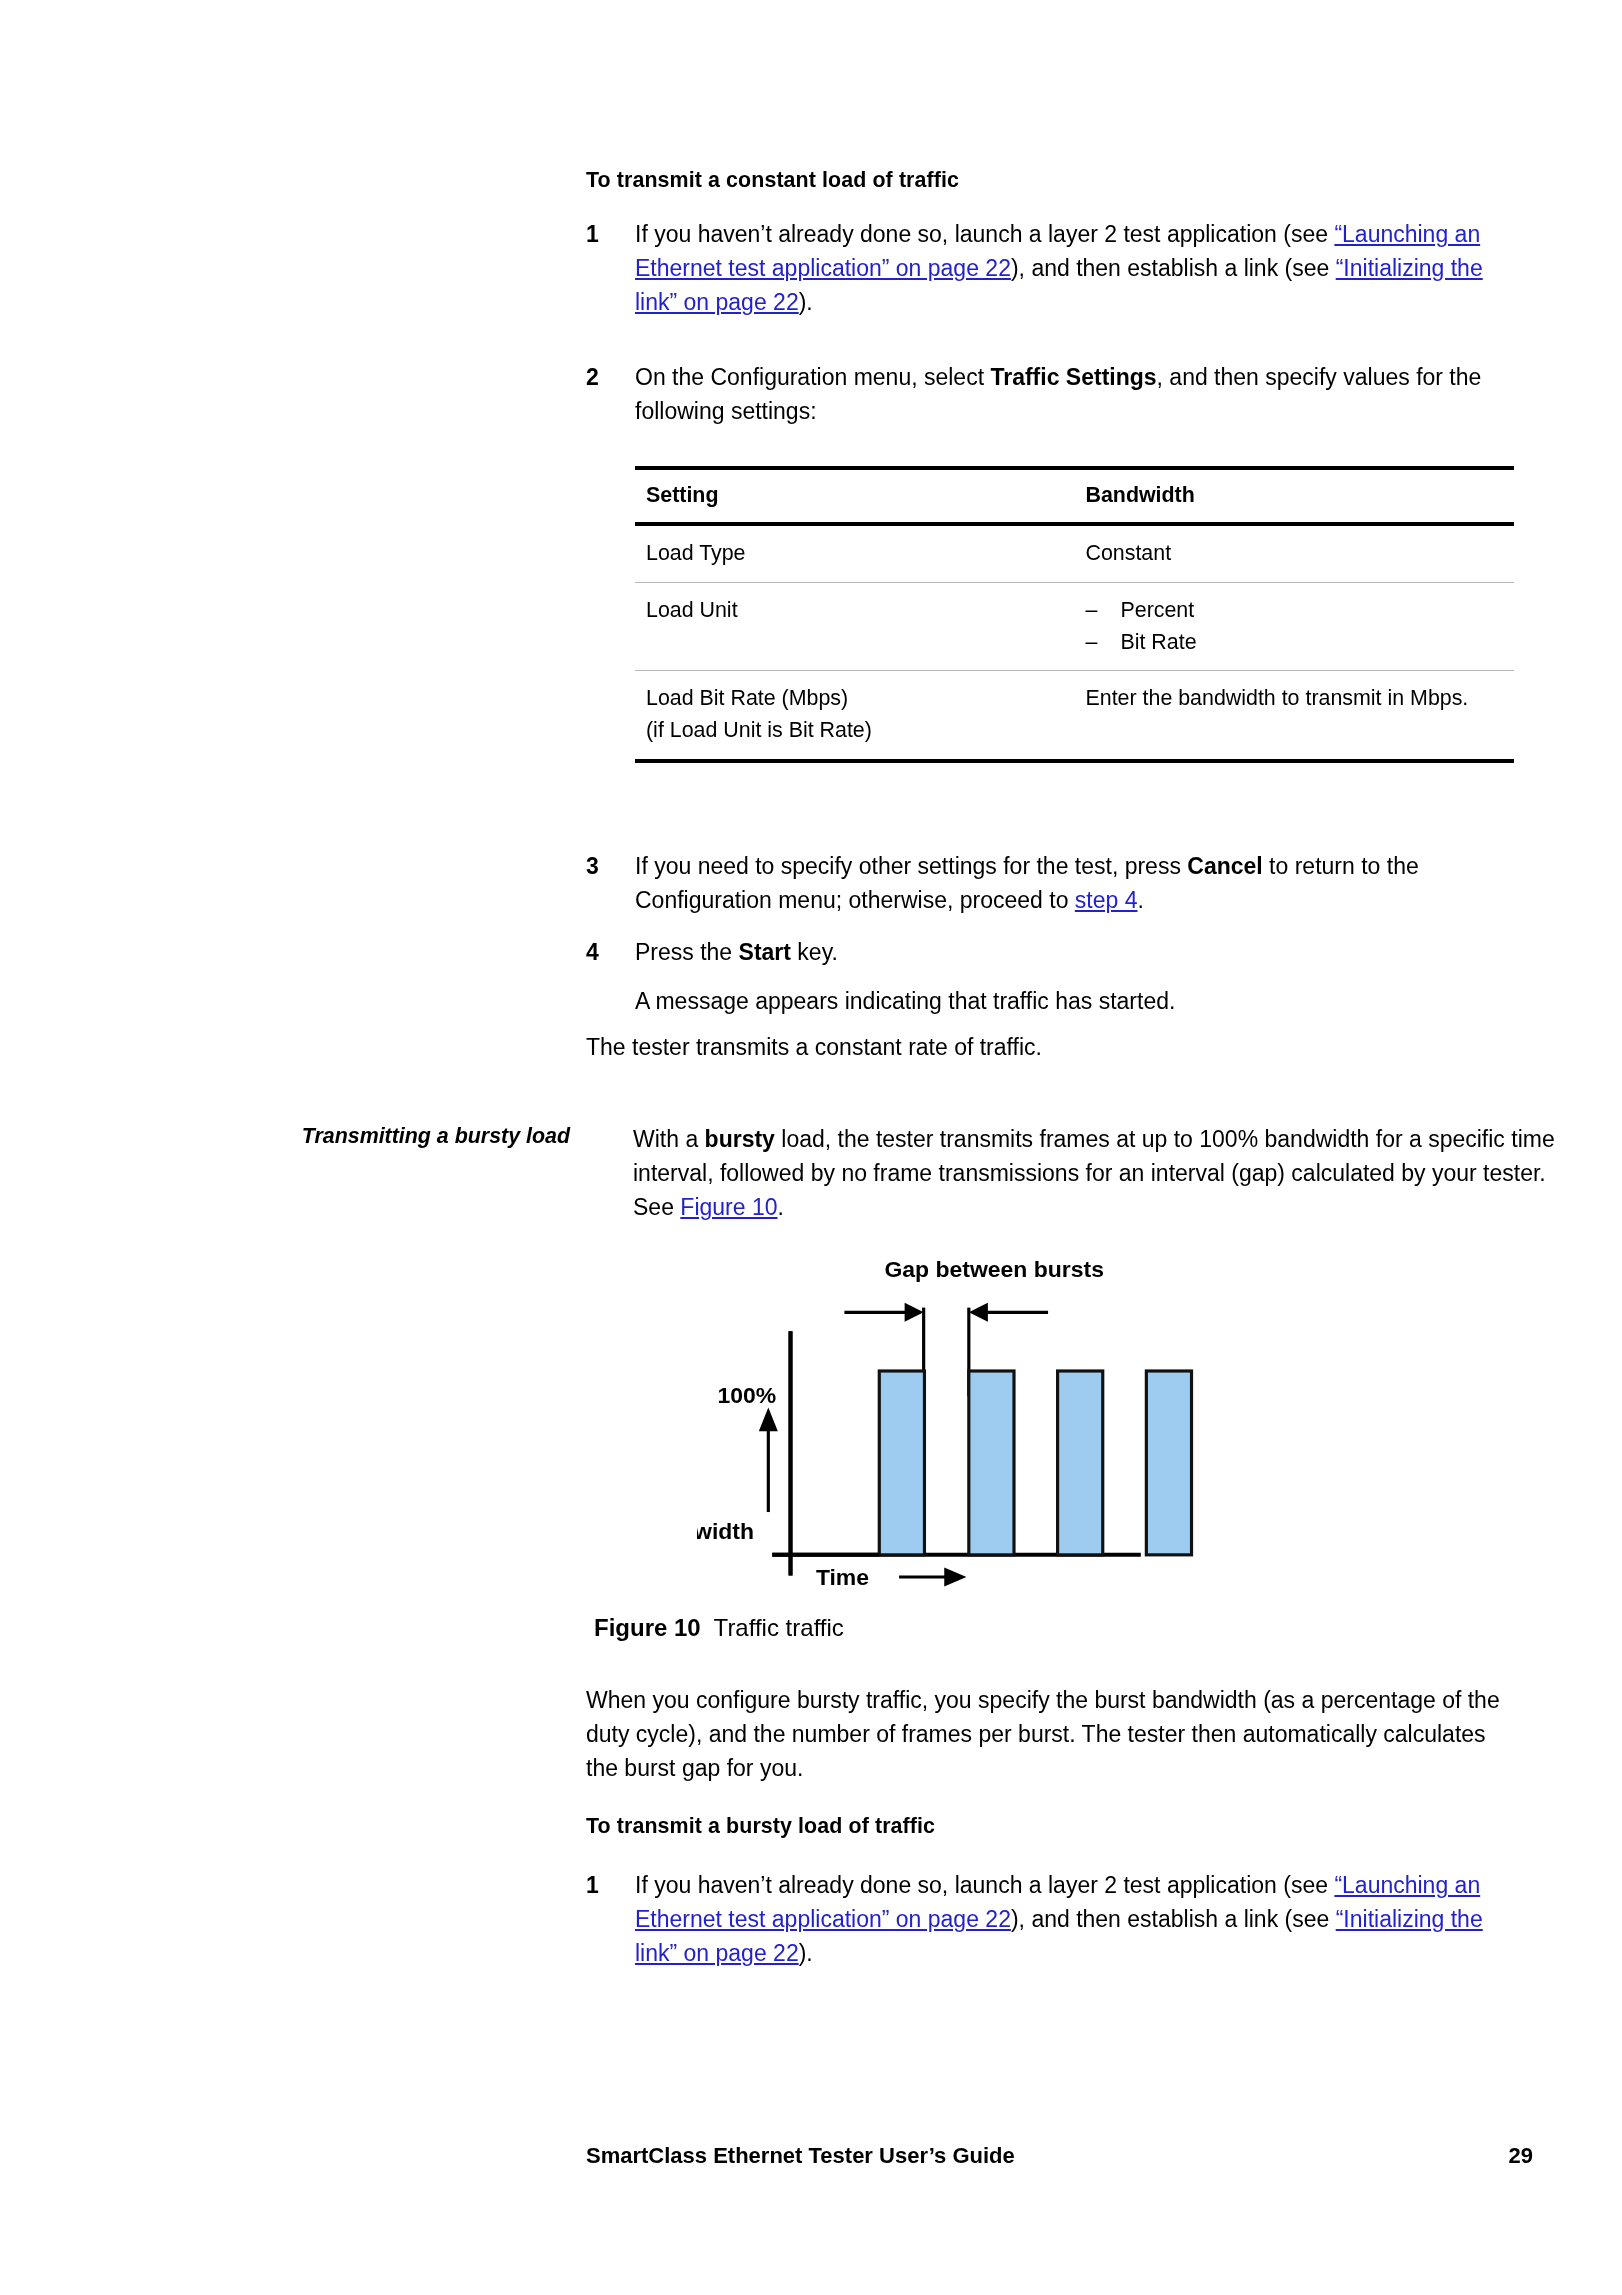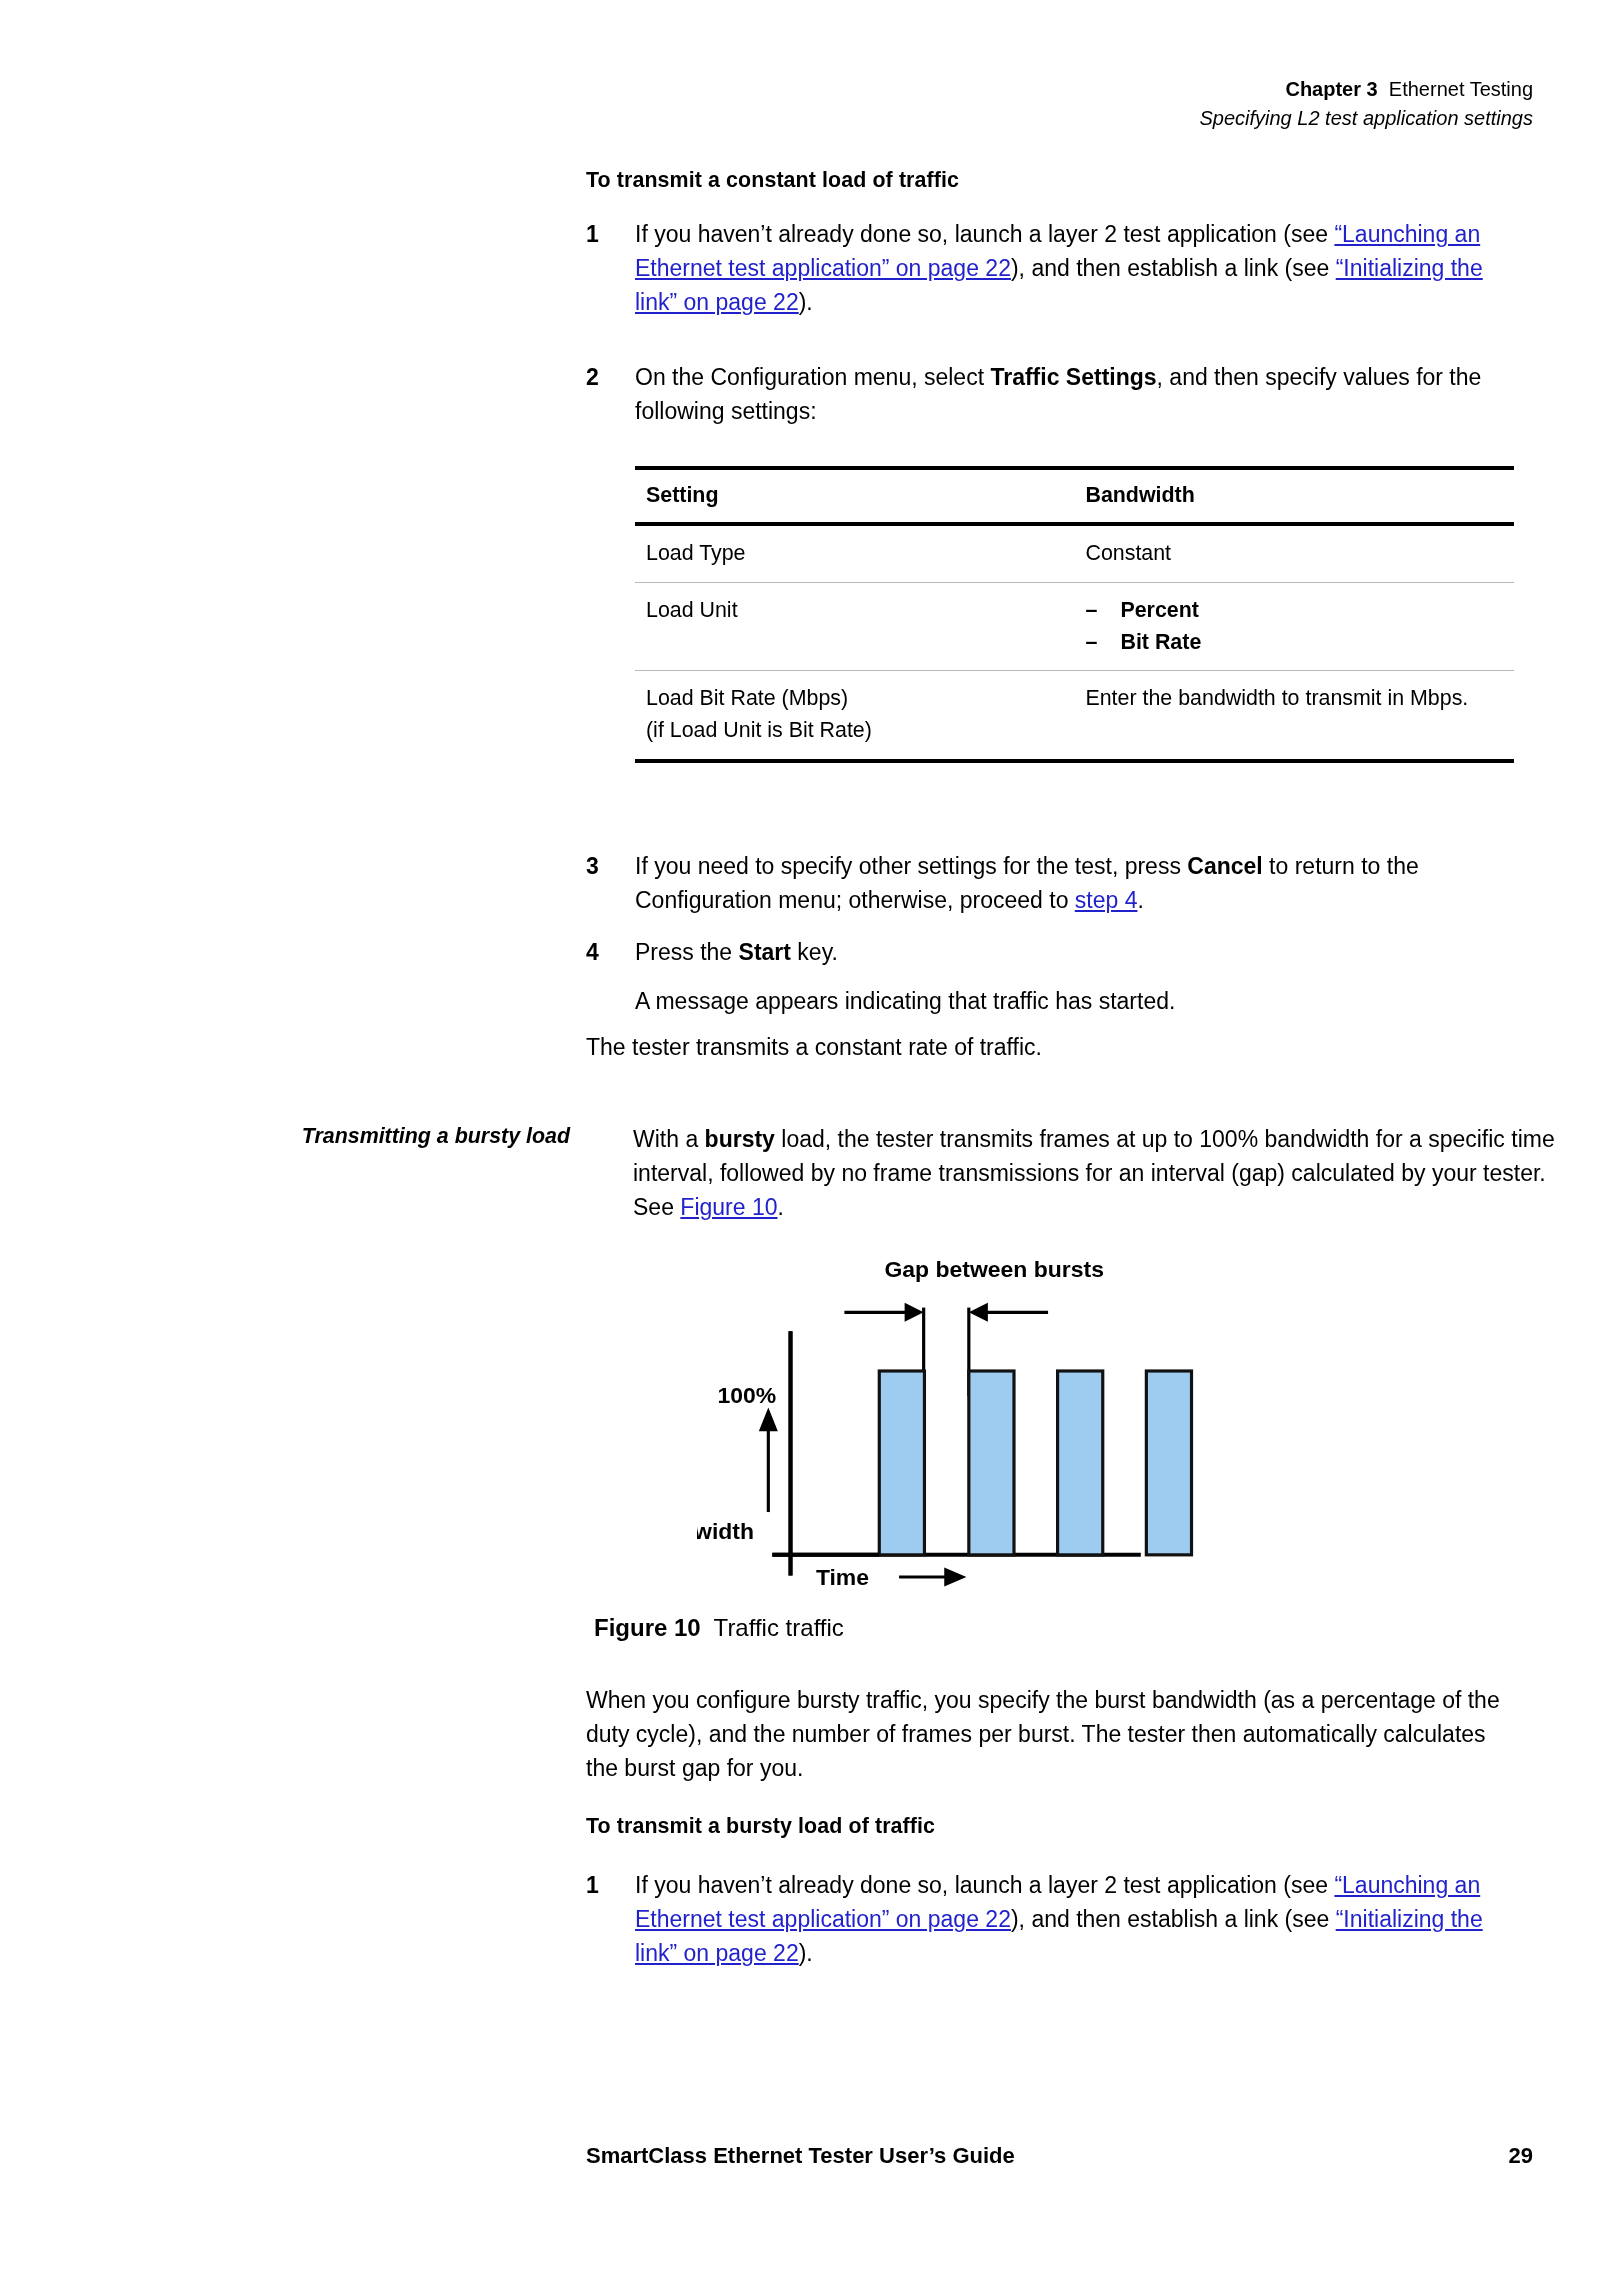--- a/index.html
+++ b/index.html
@@ -54,45 +54,41 @@
   }
   table.settings tbody td {
     vertical-align:top;
     padding:11px 0 12.7px 11px;
     border-bottom:1.6px solid #b8b8b8;
     line-height:32px;
   }
   table.settings tbody tr:last-child td { border-bottom:4px solid #000; }
   table.settings col.c1 { width:440px; }
   table.settings col.c2 { width:440px; }
-  .dashrow { display:block; white-space:nowrap;font-weight:bold; }
+  .dashrow { display:block; white-space:nowrap; }
   .dashrow .d { display:inline-block; width:35px; }
 
   
   .figwrap { margin-left:0;font-weight:bold; }
   .figcap { font-size:24px; margin-left:8px; }
   .figcap b { font-weight:bold; }
 
   
   .footer {
     position:absolute; left:586px; right:89px; top:2143px;
     display:flex; justify-content:space-between; align-items:baseline;
   }
   .footer .t { font-size:22px; font-weight:bold; }
   .footer .p { font-size:22px; font-weight:bold; }
 </style>
 </head>
 <body>
 
 <div class="page">
 
-  <div class="rh">
-    <div class="rh-line1"><b>Chapter 3</b>&nbsp; <span>Ethernet Testing</span></div>
-    <div class="rh-line2">Specifying L2 test application settings</div>
-  </div>
 
   <div class="col" style="top:168px;">
     <h3 class="proc">To transmit a constant load of traffic</h3>
   </div>
 
   <div class="col" style="top:217px;">
     <div class="step">
       <span class="num">1</span>
       <span>If you haven’t already done so, launch a layer 2 test application (see </span><a class="lnk" href="#">“Launching an Ethernet test application” on page 22</a><span>), and then establish a link (see </span><a class="lnk" href="#">“Initializing the link” on page 22</a><span>).</span>
     </div>

